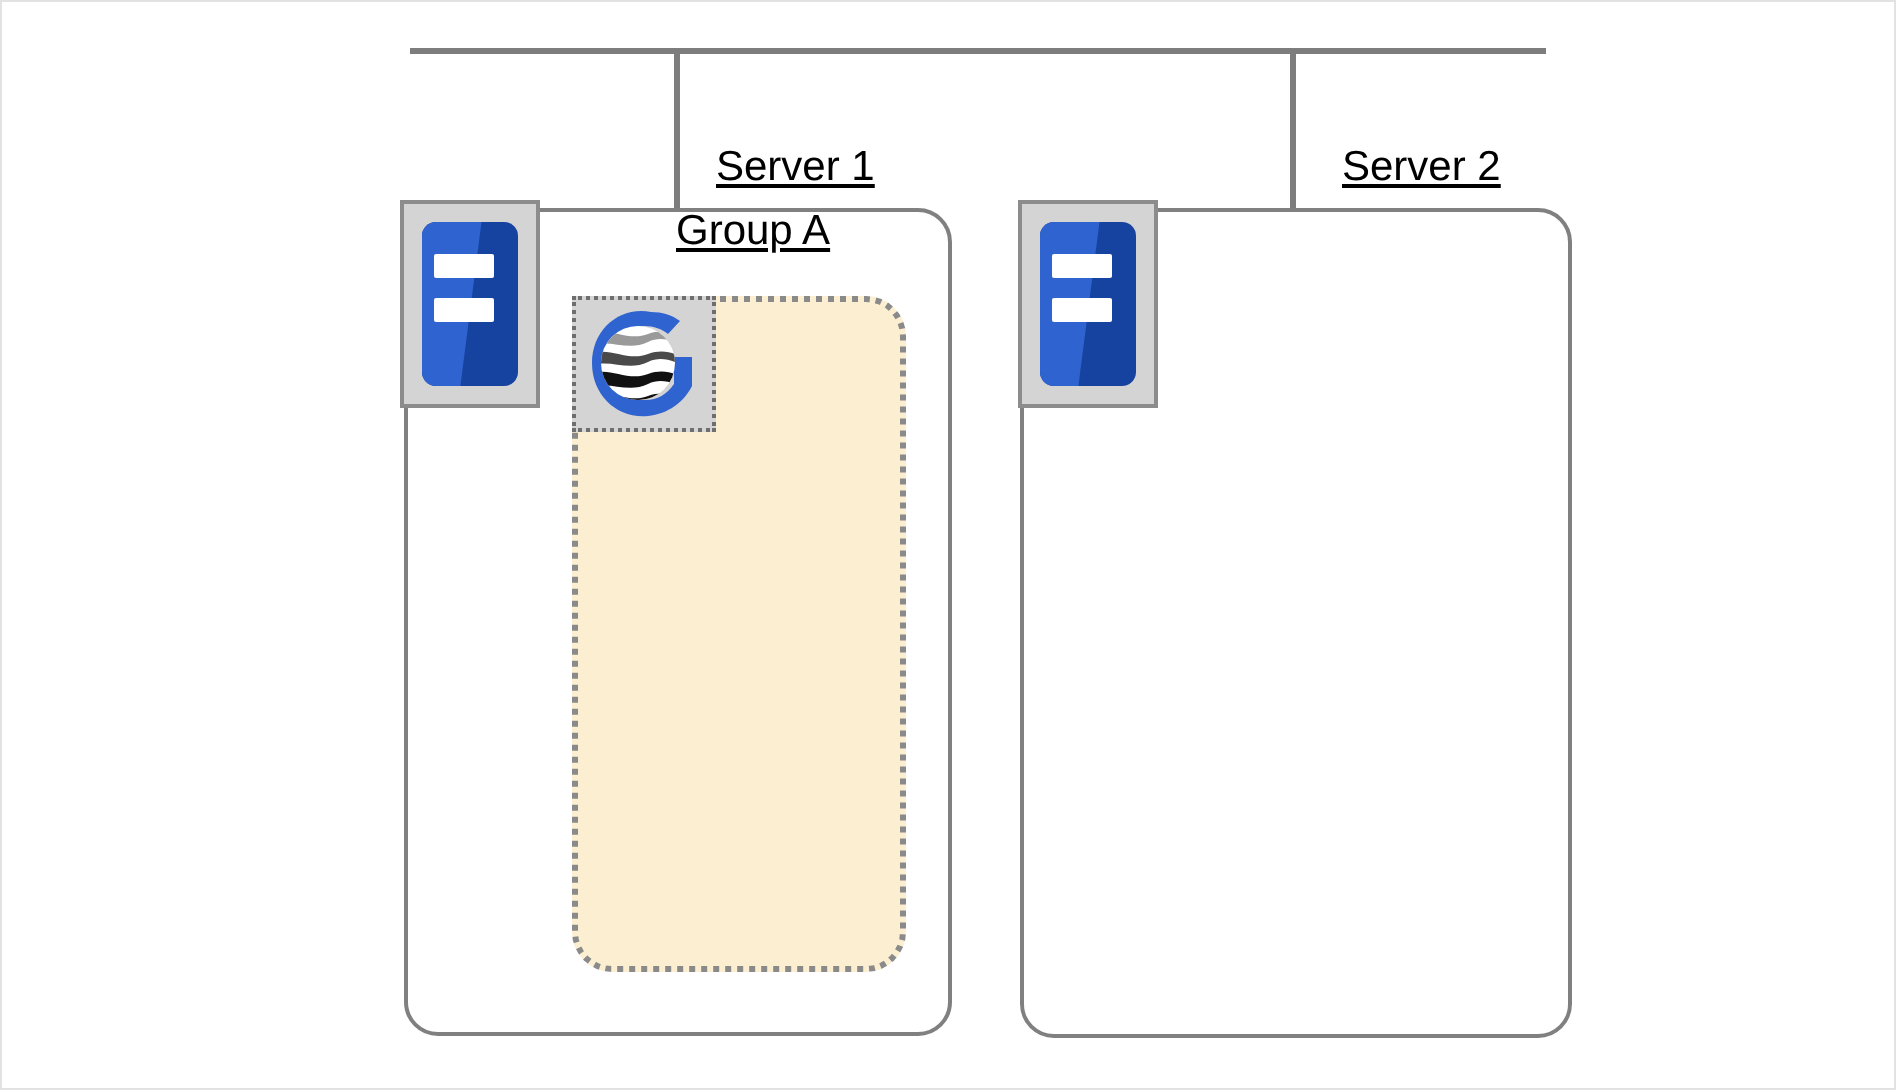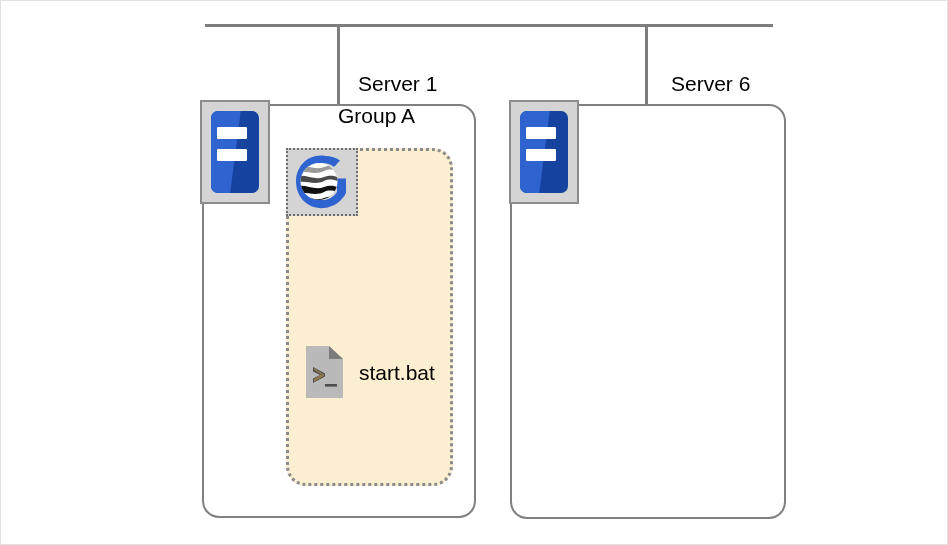--- a/index.html
+++ b/index.html
@@ -37,20 +37,21 @@
   #drop-server-1 { left: 336px; top: 23px; height: 81px; }
   #drop-server-2 { left: 644px; top: 23px; height: 81px; }
 
   
   .node-label {
     position: absolute;
     font-size: 21px;
     color: #000000;
     white-space: nowrap;
     line-height: 1;
+    text-decoration: underline;
   }
   #label-server-1 { left: 357px; top: 72px; }
   #label-server-2 { left: 670px; top: 72px; }
   #label-group-a  { left: 337px; top: 104px; }
 
   
   .server-box {
     position: absolute;
     border: 2.5px solid #808080;
     border-radius: 17px;
@@ -150,21 +151,21 @@
 </head>
 <body>
 
 <div id="canvas">
 
   <div id="bus-horizontal" class="bus-line"></div>
   <div id="drop-server-1" class="drop-line"></div>
   <div id="drop-server-2" class="drop-line"></div>
 
   <div id="label-server-1" class="node-label">Server 1</div>
-  <div id="label-server-2" class="node-label">Server 6</div>
+  <div id="label-server-2" class="node-label">Server 2</div>
 
   <div id="server-box-1" class="server-box"></div>
 
   <div id="server-box-2" class="server-box"></div>
 
   <div id="server-icon-1" class="server-icon">
     <div class="server-icon-inner">
       <div class="server-bar bar-top"></div>
       <div class="server-bar bar-bottom"></div>
     </div>
@@ -202,26 +203,14 @@
         <path d="M8,27 C16,23 26,31 36,27 C44,24 50,27 54,29 L54,33
                  C48,30 42,28 36,31 C26,36 16,29 8,33 Z" fill="#4a4a4a"></path>
         <path d="M8,37 C16,33 26,41 36,37 C44,34 50,37 54,39 L54,44
                  C48,41 42,39 36,42 C26,47 16,40 8,44 Z" fill="#111111"></path>
         <path d="M8,47 C16,44 26,52 36,48 C44,45 50,48 54,50 L54,55
                  L8,55 Z" fill="#111111"></path>
       </g>
     </svg>
   </div>
 
-  <div id="script-item">
-    <svg id="script-icon" width="40" height="54" viewBox="0 0 40 54" xmlns="http://www.w3.org/2000/svg">
-
-      <path d="M1,1 L24,1 L38,14 L38,53 L1,53 Z" fill="#b9b9b9"></path>
-      <path d="M24,1 L38,14 L24,14 Z" fill="#7c7c7c"></path>
-
-      <path d="M8,22 L8,26.5 L15,30 L8,33.5 L8,38 L20,31.5 L20,28.5 Z" fill="#4d4d4d"></path>
-      <path d="M9,23 L9,25 L16,29.5 L9,34 L9,37 L19,31 L19,29.5 Z" fill="#c79a4e" opacity="0.55"></path>
-      <rect x="20" y="39" width="12" height="2.6" fill="#4d4d4d"></rect>
-    </svg>
-    <span id="script-label">start.bat</span>
-  </div>
 
 </div>
 
 </body></html>

